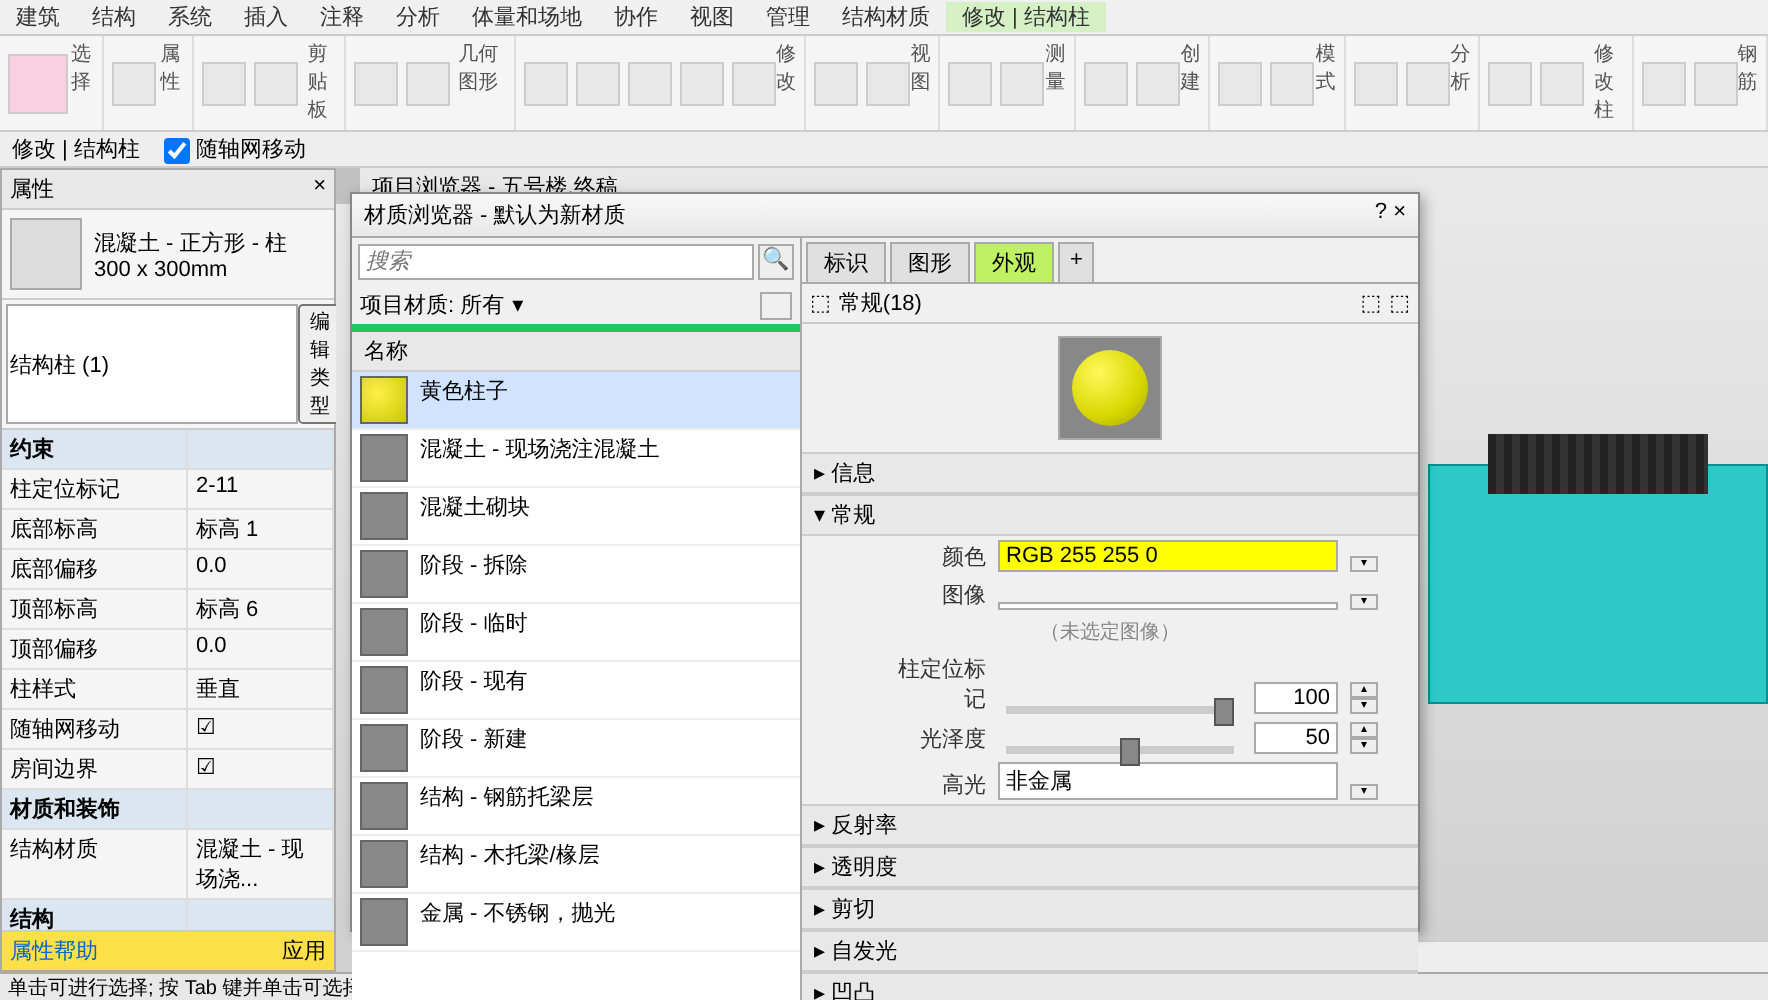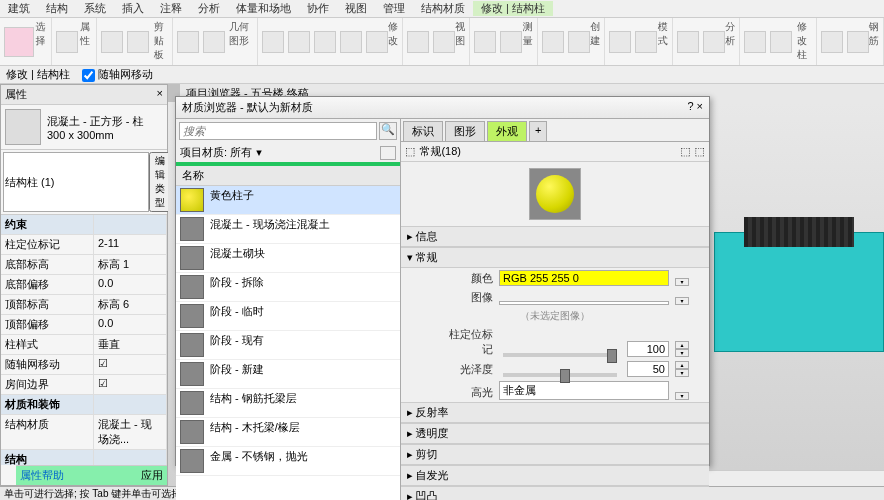--- a/index.html
+++ b/index.html
@@ -24,21 +24,21 @@
 .prop-type-img { width:36px; height:36px; background:#ddd; border:1px solid #aaa; }
 .prop-select { display:flex; padding:2px; border-bottom:1px solid #ccc; }
 .prop-select input { flex:1; border:1px solid #aaa; padding:1px; }
 .prop-select button { font-size:10px; padding:0 4px; }
 .prop-grid { flex:1; overflow-y:auto; }
 .prop-row { display:flex; border-bottom:1px solid #ddd; }
 .prop-row.sect { background:#dce6f0; font-weight:bold; }
 .prop-row > div { padding:2px 4px; border-right:1px solid #ddd; }
 .prop-row .k { width:56%; }
 .prop-row .v { width:44%; }
-.prop-footer { background:#86efac; padding:2px 4px; display:flex; justify-content:space-between; border-top:1px solid #ccc;margin-left:15px; }
+.prop-footer { background:#fde047; padding:2px 4px; display:flex; justify-content:space-between; border-top:1px solid #ccc; }
 .viewport { flex:1; position:relative; background:#c0c0c0; }
 .viewport-header { position:absolute; top:0; left:12px; right:0; background:#e8e8e8; padding:2px 6px; border-bottom:1px solid #aaa; }
 .canvas3d { position:absolute; top:18px; left:0; right:0; bottom:0; background:linear-gradient(#e8e8e8,#d0d0d0); }
 .teal-slab { position:absolute; right:0; top:130px; width:170px; height:120px; background:#2ec8c8; border:1px solid #0a9090; }
 .dark-blocks { position:absolute; right:30px; top:115px; width:110px; height:30px; background:repeating-linear-gradient(90deg,#222,#222 4px,#333 4px,#333 8px); }
 .dialog { position:absolute; top:96px; left:175px; width:535px; height:370px; background:#f0f0f0; border:1px solid #888; box-shadow:2px 2px 6px rgba(0,0,0,.3); display:flex; flex-direction:column; }
 .dialog-title { background:linear-gradient(#f8f8f8,#e8e8e8); padding:3px 6px; display:flex; justify-content:space-between; border-bottom:1px solid #aaa; }
 .dialog-body { flex:1; display:flex; }
 .mat-left { width:225px; display:flex; flex-direction:column; border-right:1px solid #aaa; }
 .mat-search { display:flex; padding:3px; gap:2px; }

